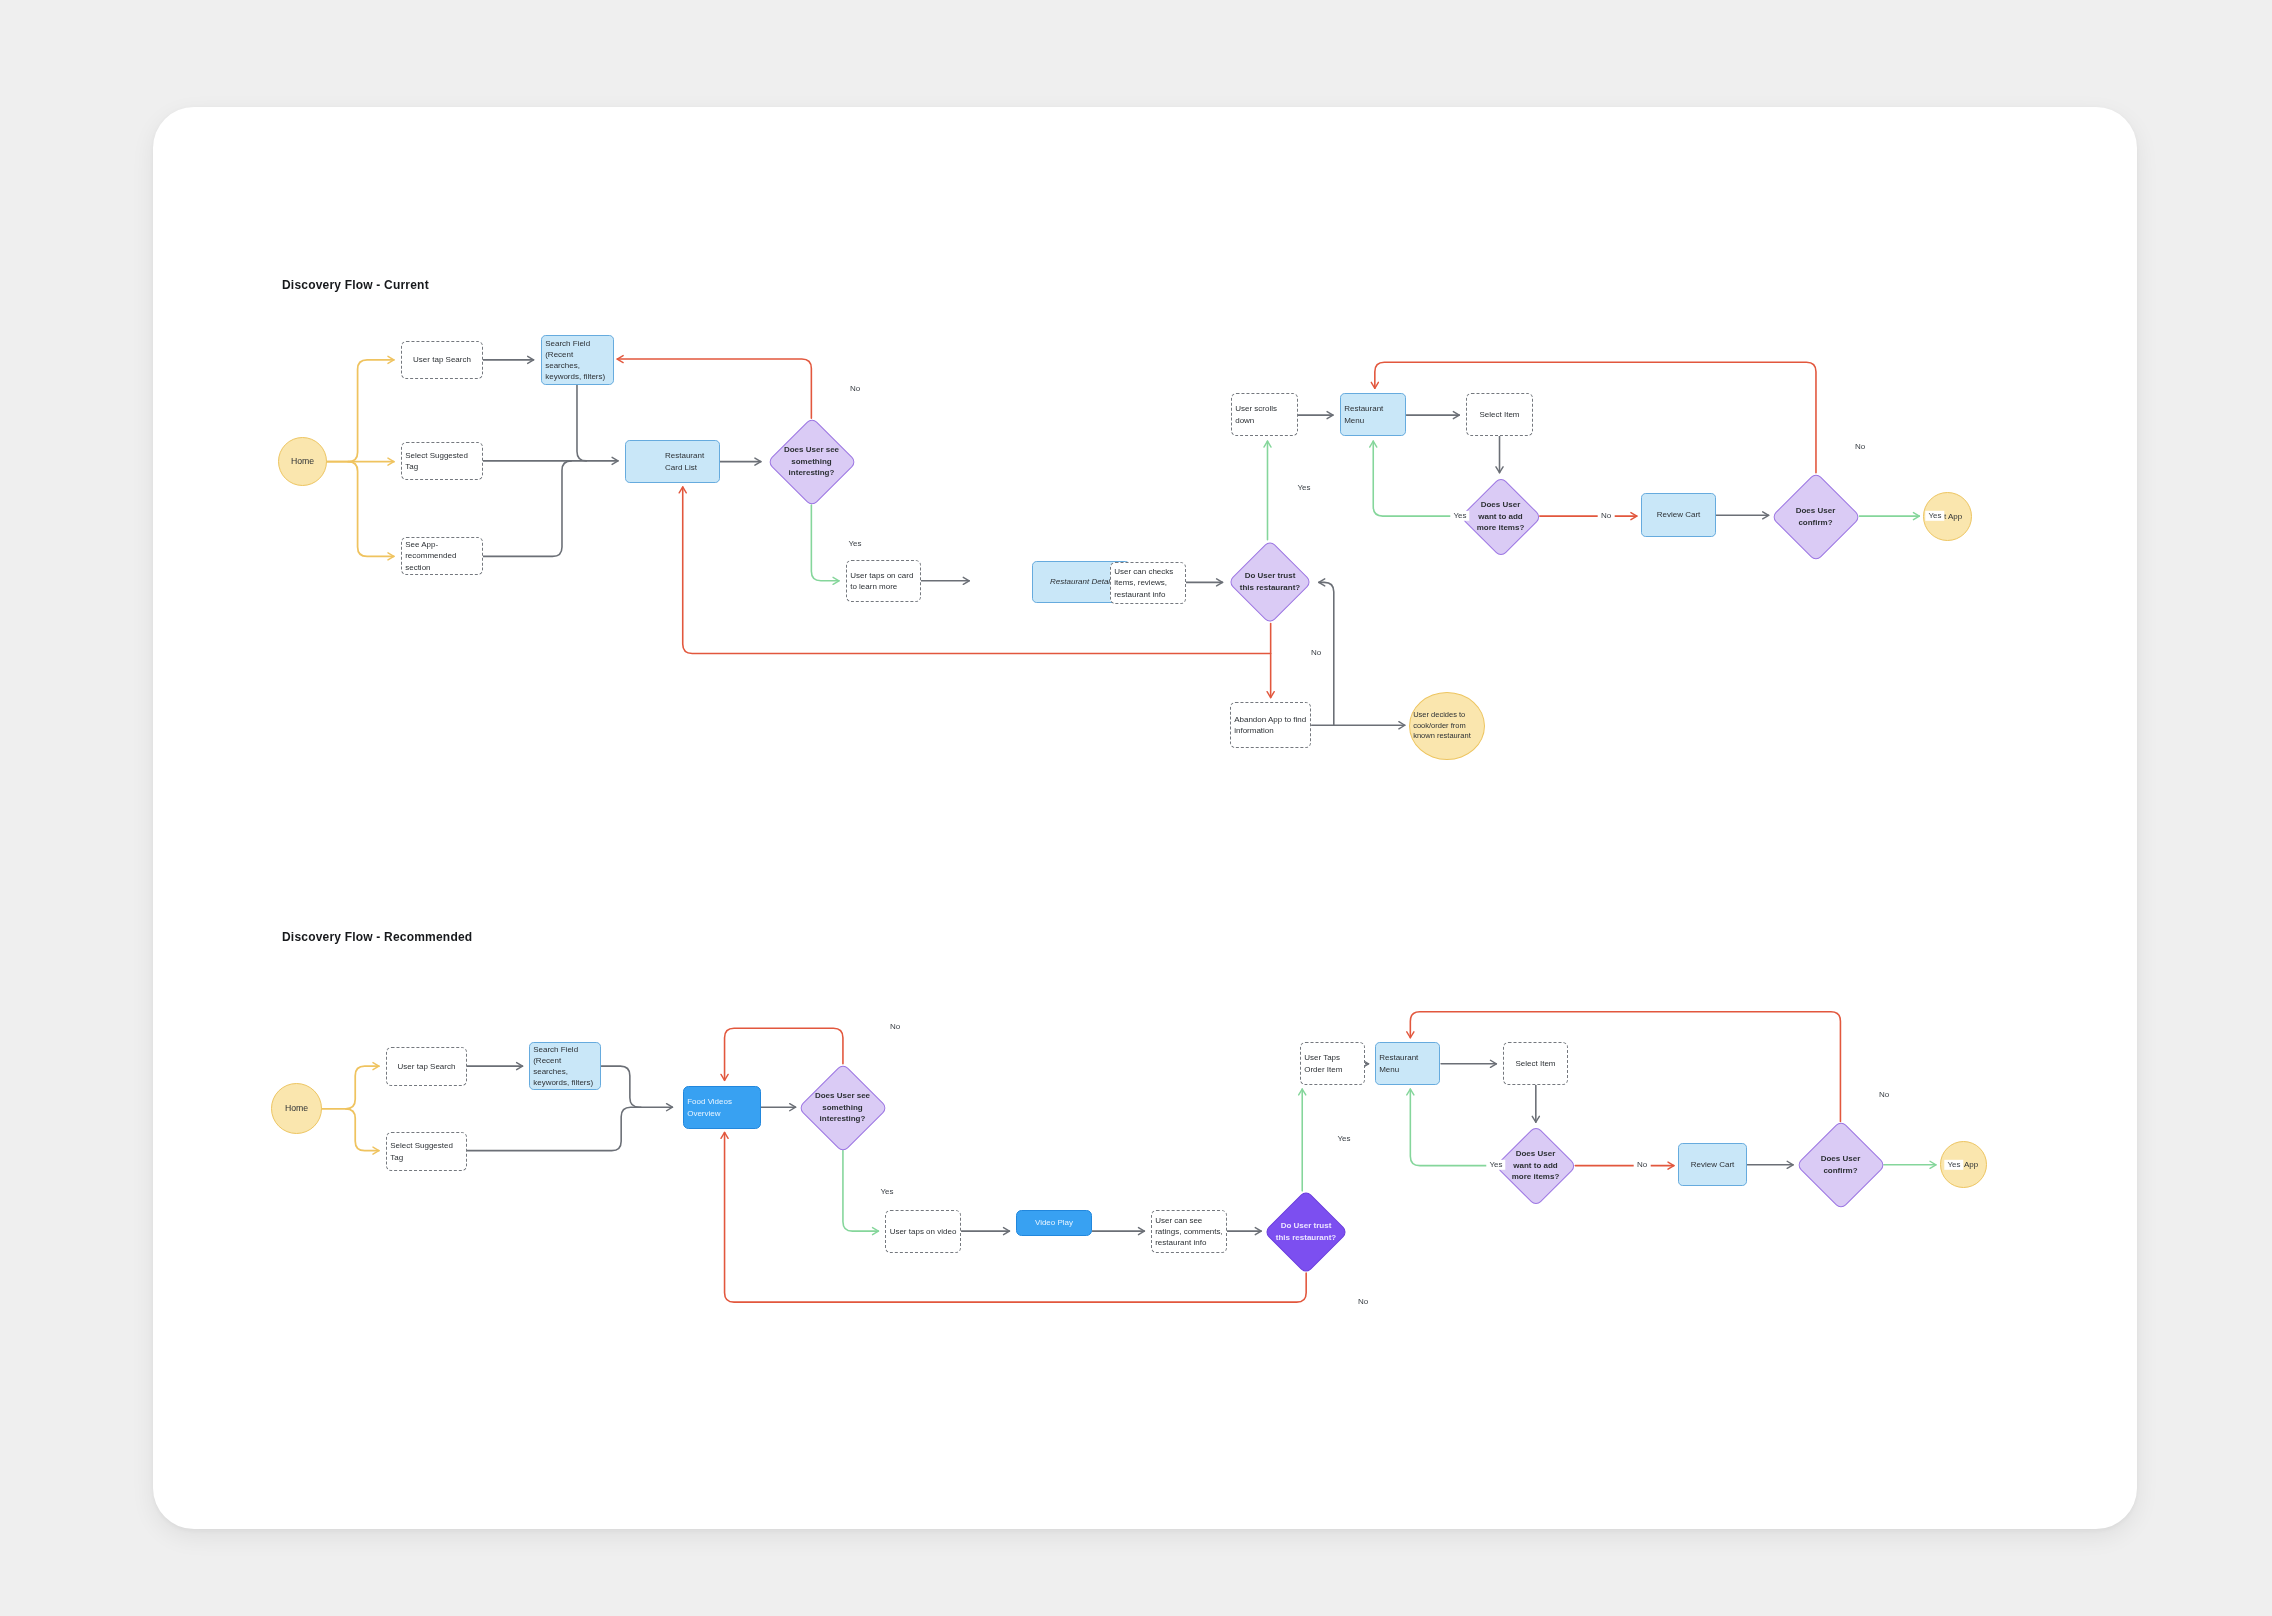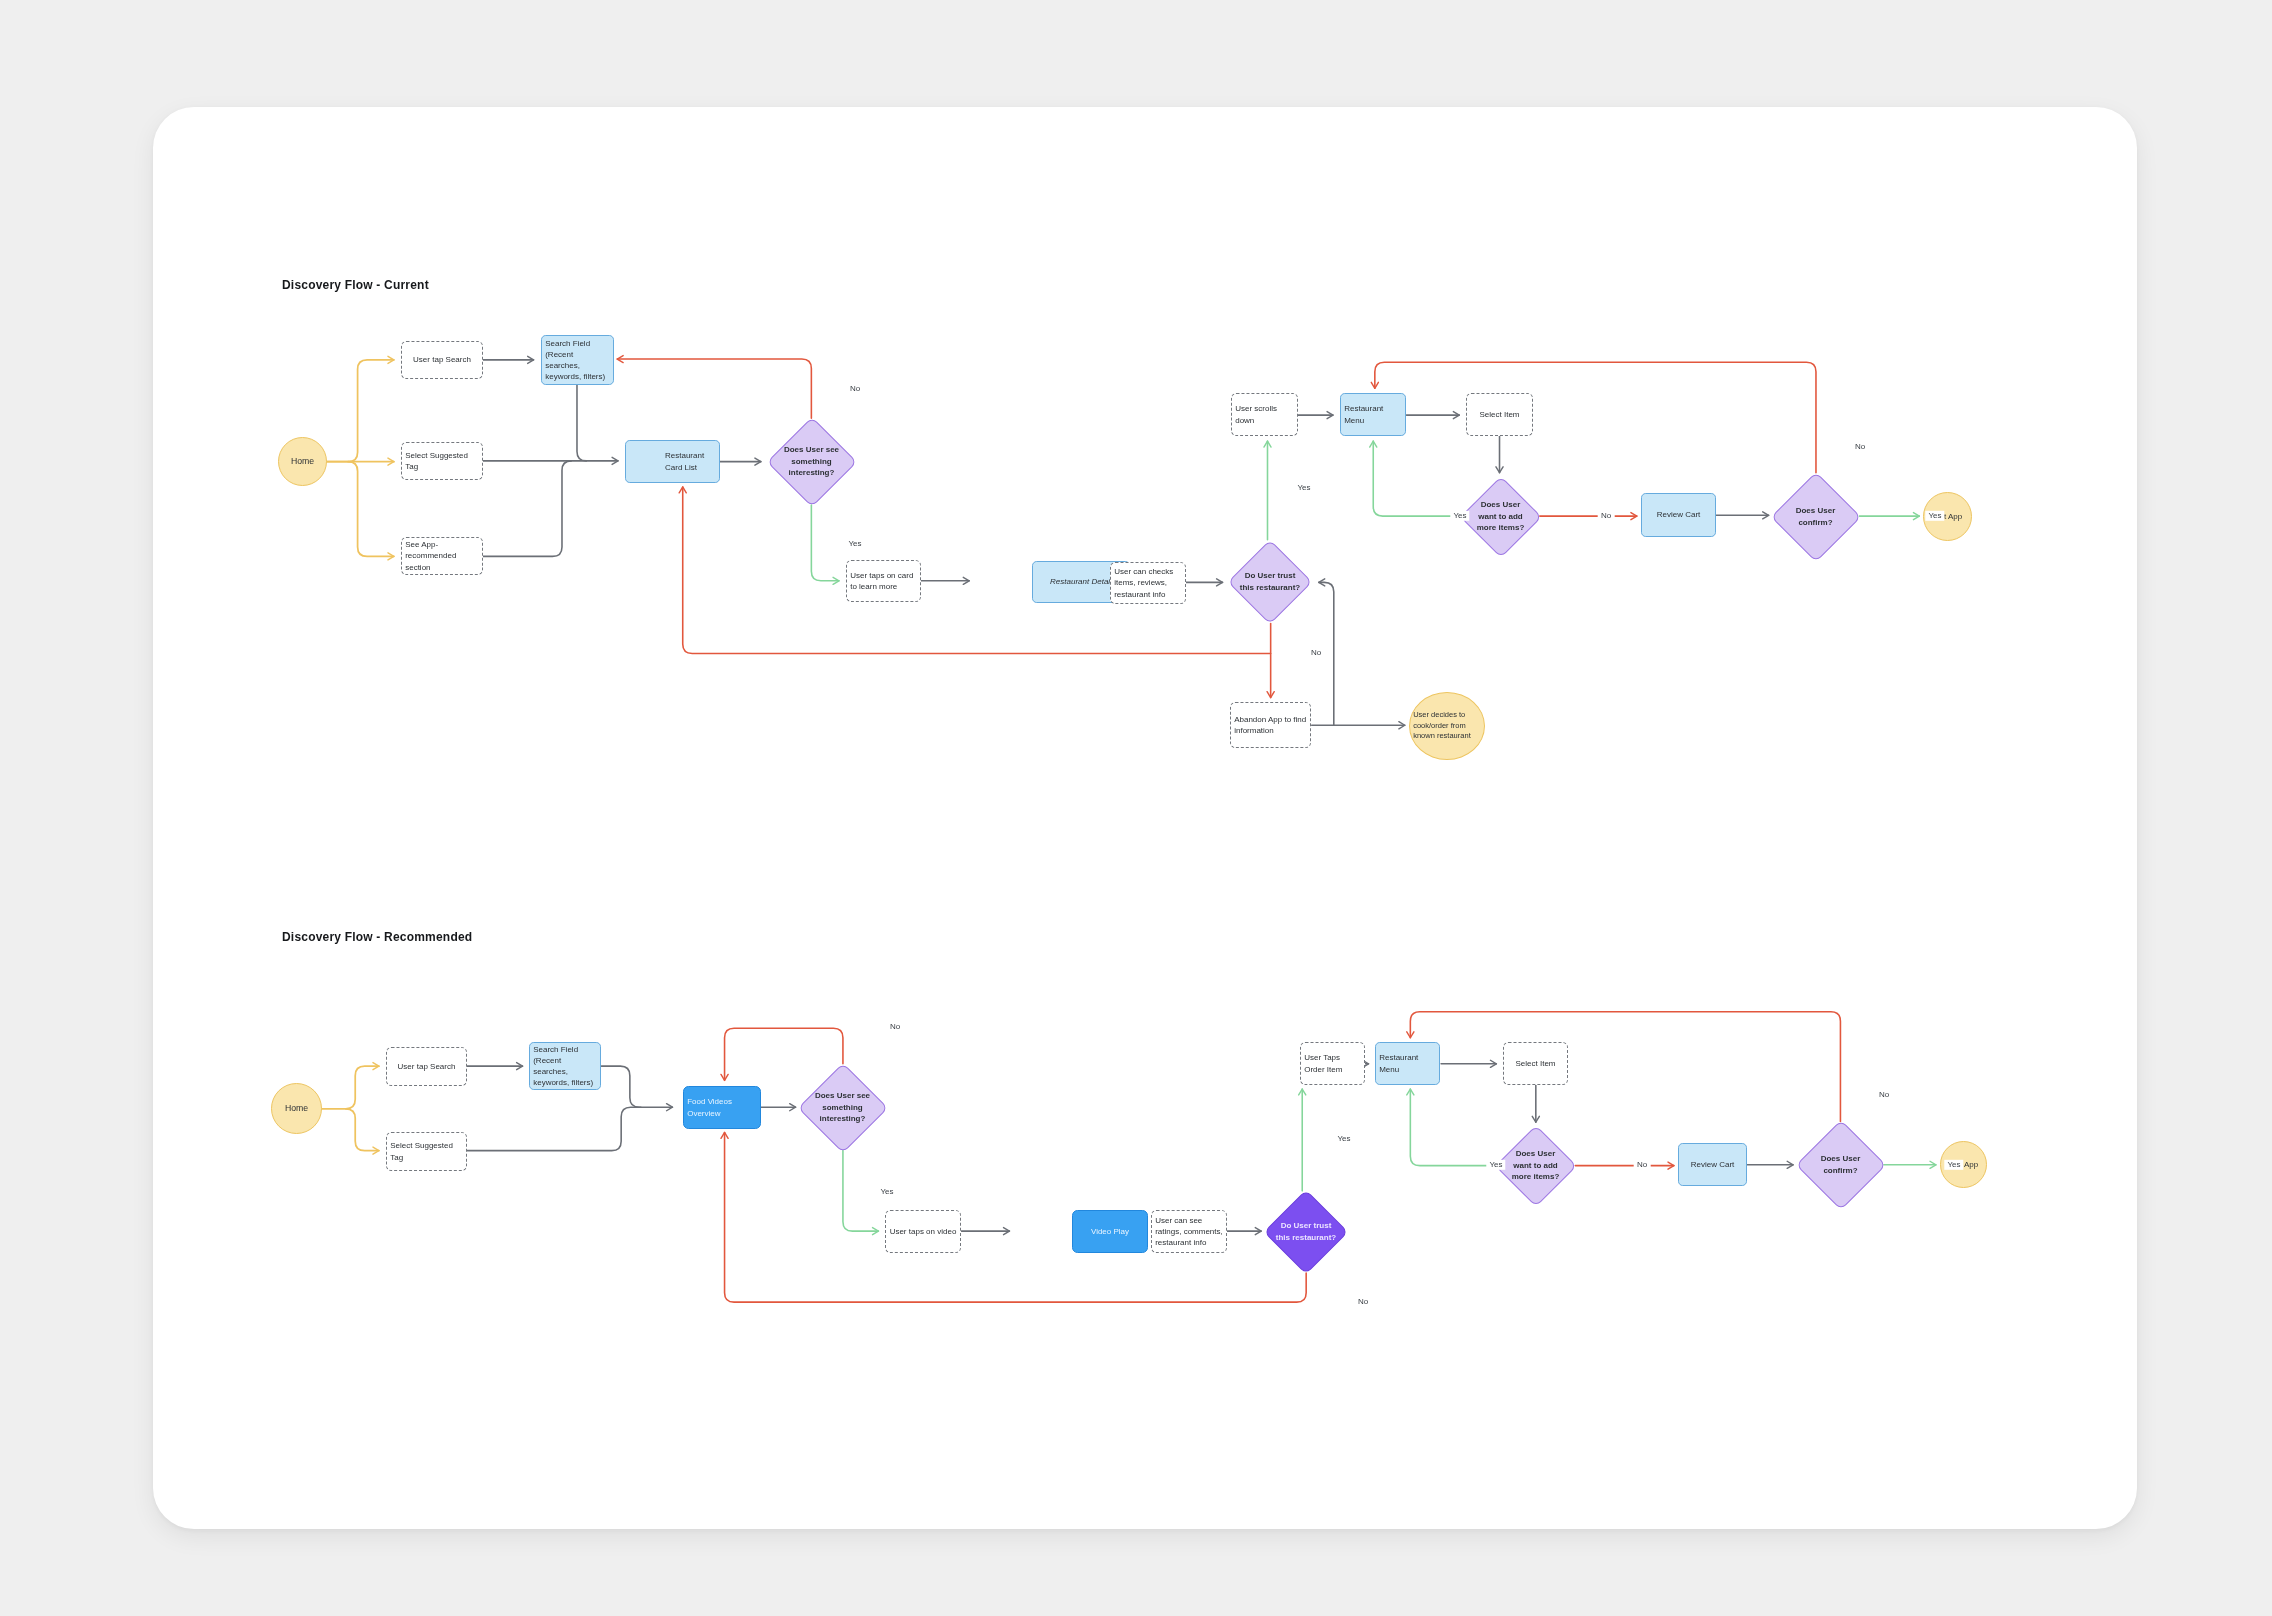--- a/index.html
+++ b/index.html
@@ -235,21 +235,21 @@
   </div>
 
 <div class="diamond" style="left:799px;top:1064px;width:87px;height:87px;">
   <div class="shape" style="width:62px;height:62px;"></div>
   <div class="label">Does User see something interesting?</div>
 </div>
 
 <div class="node dashed" style="left:885px;top:1210px;width:76px;height:43px;">
     <span>User taps on video</span>
   </div>
-<div class="node brightblue" style="left:1072px;top:1210px;width:76px;height:43px;">
+<div class="node brightblue" style="left:1016px;top:1210px;width:76px;height:26px;">
     <span>Video Play</span>
   </div>
 <div class="node dashed" style="left:1151px;top:1210px;width:76px;height:43px;">
     <span>User can see ratings, comments, restaurant info</span>
   </div>
 
 <div class="diamond bright" style="left:1265px;top:1191px;width:82px;height:82px;">
   <div class="shape" style="width:58px;height:58px;"></div>
   <div class="label">Do User trust this restaurant?</div>
 </div>

